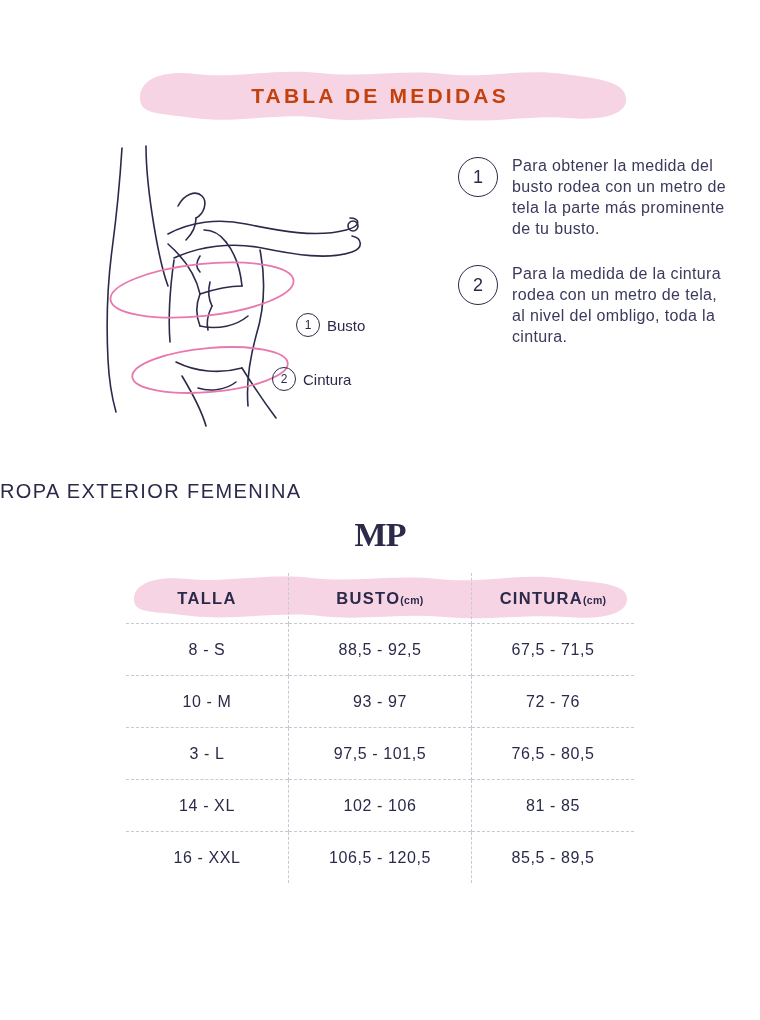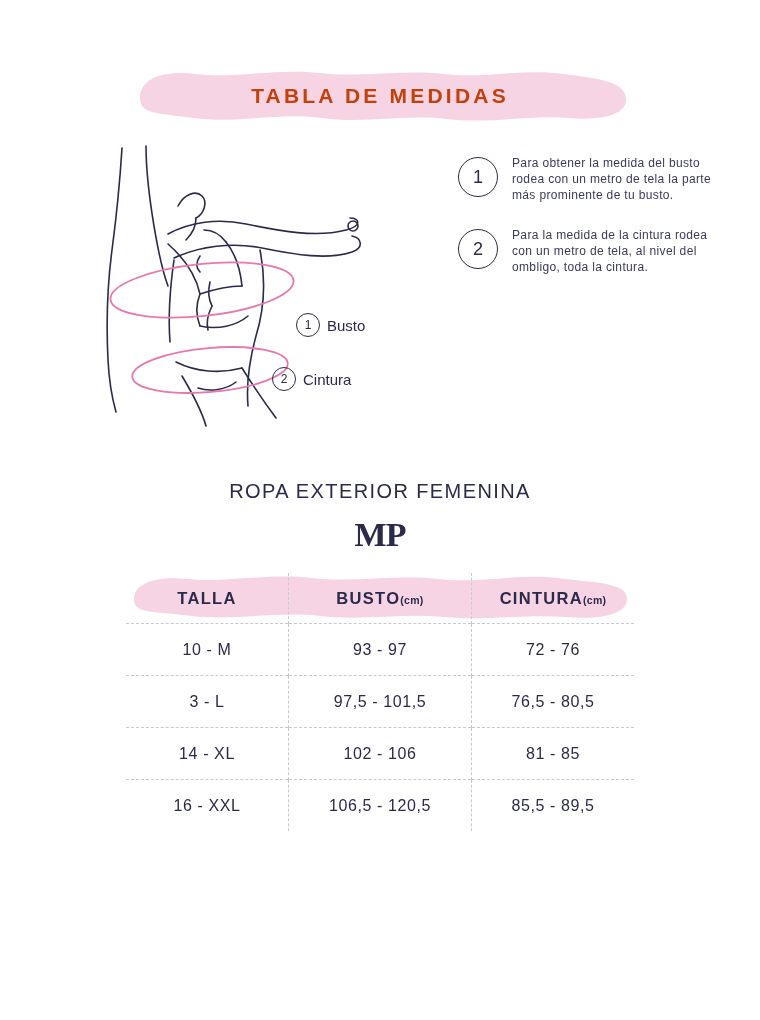--- a/index.html
+++ b/index.html
@@ -94,33 +94,32 @@
     border-radius: 50%;
     display: flex;
     align-items: center;
     justify-content: center;
     font-size: 18px;
     color: #2b2a4a;
     flex: 0 0 auto;
     margin-top: 2px;
   }
   .instr-text {
-    font-size: 12px;
-    line-height: 16px;
+    font-size: 16px;
+    line-height: 21px;
     letter-spacing: 0.35px;
     color: #3a3a5c;
   }
 
   
   .section-title {
     position: absolute;
     top: 480px;
     left: 0;
     width: 760px;
-    text-align: center;
     font-size: 20px;
     letter-spacing: 1.4px;
     color: #2b2a4a;
   }
   .brand {
     position: absolute;
     top: 516px;
     left: 0;
     width: 760px;
     text-align: center;
@@ -272,20 +271,25 @@
         <th>
           <span>BUSTO</span><span class="unit">(cm)</span>
         </th>
         <th>
           <span>CINTURA</span><span class="unit">(cm)</span>
         </th>
       </tr>
     </thead>
     <tbody>
       <tr>
+        <td>8  -  S</td>
+        <td>88,5 - 92,5</td>
+        <td>67,5 - 71,5</td>
+      </tr>
+      <tr>
         <td>10 -  M</td>
         <td>93 - 97</td>
         <td>72 - 76</td>
       </tr>
       <tr>
         <td>3  -  L</td>
         <td>97,5 - 101,5</td>
         <td>76,5 - 80,5</td>
       </tr>
       <tr>

